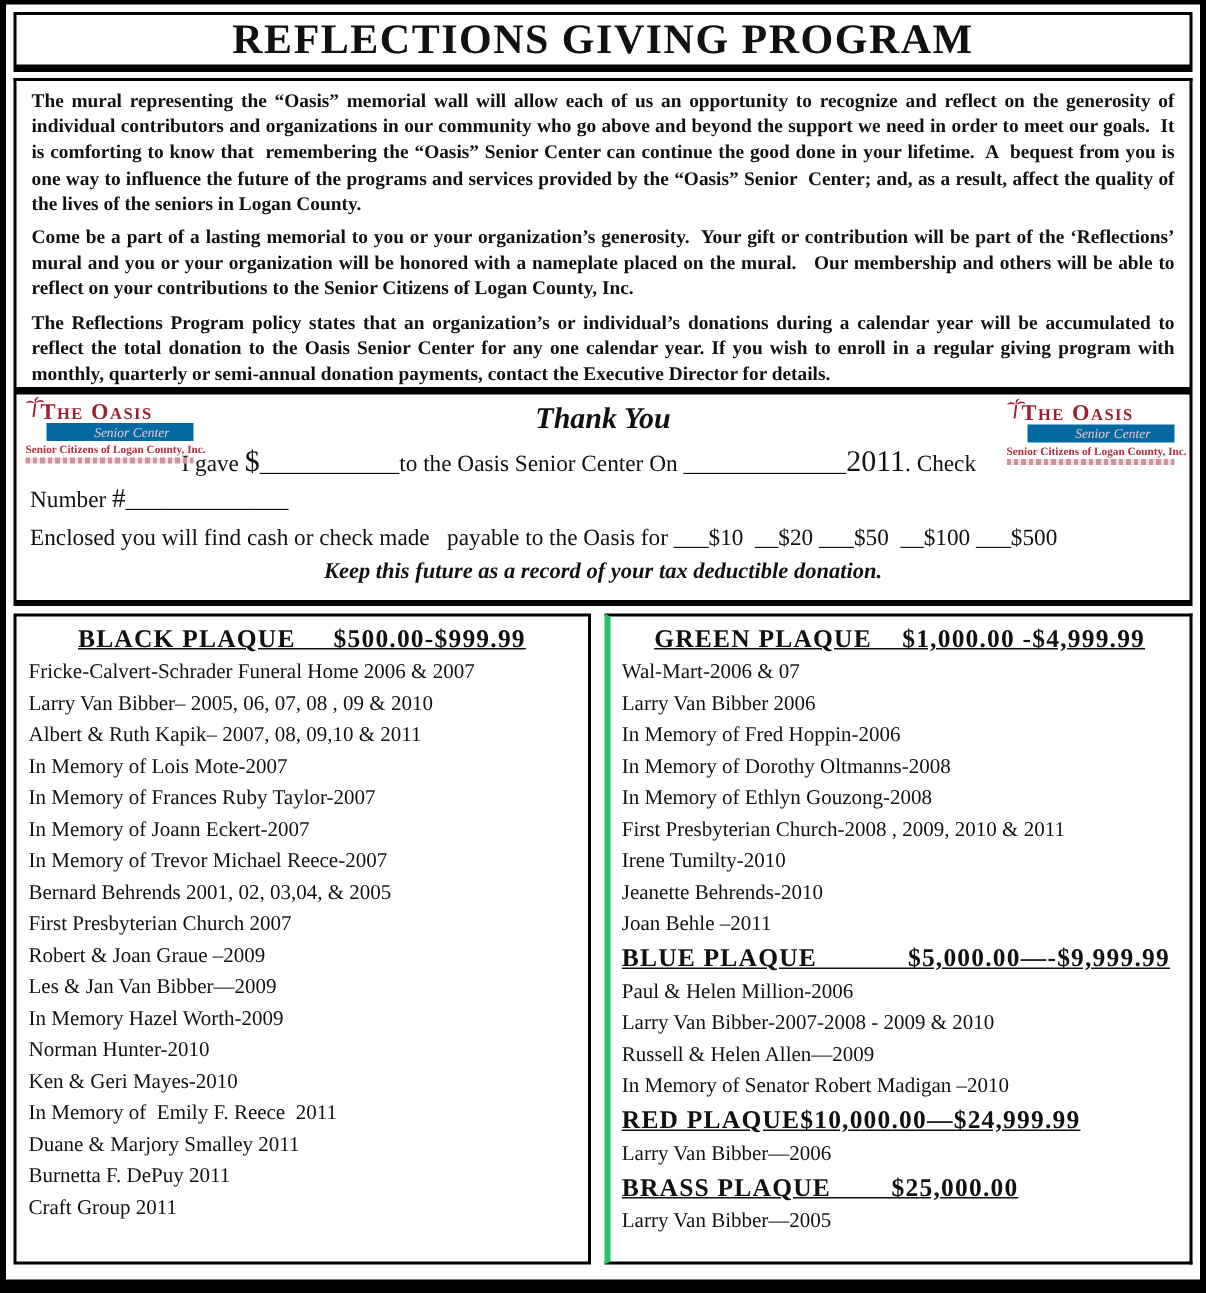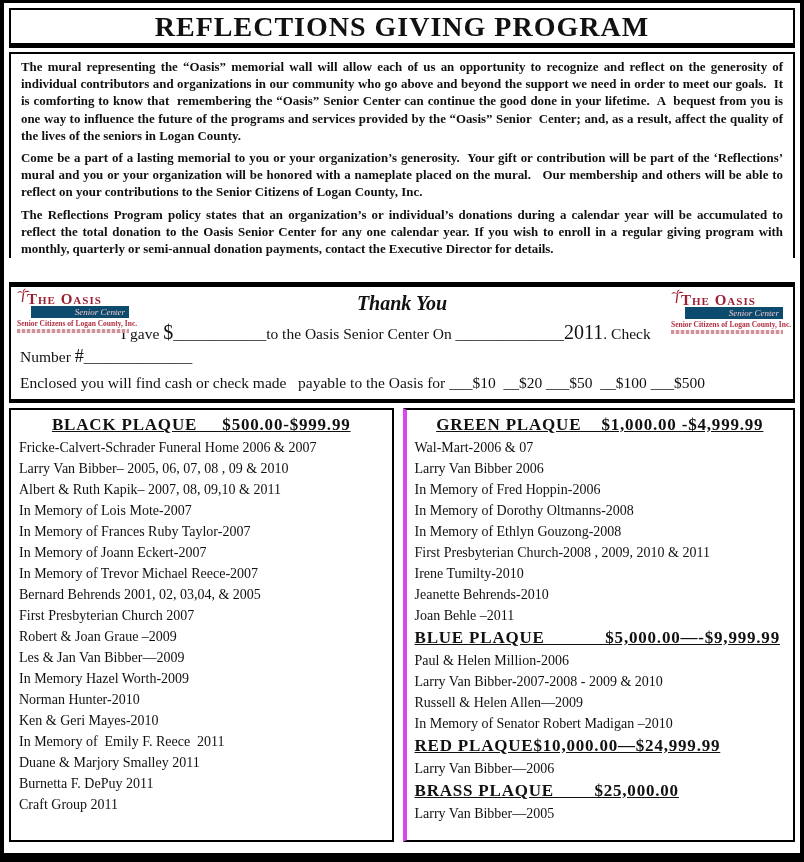--- a/index.html
+++ b/index.html
@@ -22,55 +22,54 @@
   }
   .intro-box {
     border:2px solid #000; border-bottom:none;
     height:206px; overflow:hidden;
     padding:5px 10px 0 10px;
     font-size:12.9px; line-height:17.2px;
   }
   .intro-box p { text-align:justify; margin-bottom:5px; white-space:pre-wrap;font-weight:bold; }
   .receipt-box {
     border:2px solid #000; border-top:5px solid #000; border-bottom:4px solid #000;
-    height:121px; position:relative; overflow:hidden;
+    height:146px; position:relative; overflow:hidden;
     padding:3px 6px;
-    margin-top:24px;
   }
   .thank-you { text-align:center; font-size:20px; font-weight:bold; font-style:italic; margin-top:2px; }
   .gave-line { padding:6px 104px 0 104px; font-size:15.5px; white-space:pre-wrap; }
   .big-glyph { font-size:20px; }
   .mid-glyph { font-size:18px; }
   .number-line { padding-left:3px; font-size:15.5px; margin-top:2px; }
   .enclosed-line { padding-left:3px; font-size:15.5px; margin-top:7px; white-space:pre-wrap; }
   .keep-line { text-align:center; font-size:15px; font-weight:bold; font-style:italic; margin-top:5px; }
   
   .oasis-logo { position:absolute; top:4px; width:118px; }
   .oasis-logo.left { left:6px; }
   .oasis-logo.right { right:4px; top:5px; }
   .logo-brand {
     color:#9c2033; font-weight:bold; font-size:15px; letter-spacing:1px;
     font-variant:small-caps; line-height:14px; white-space:nowrap;
     display:flex; align-items:flex-end;
   }
   .palm-icon { width:13px; height:15px; margin-right:-3px; position:relative; top:-3px; }
   .logo-banner {
-    background:#0c4a6e; height:12px; margin:0 0 1px 14px; width:98px;
-    text-align:right; padding-right:4px;
+    background:#0369a1; height:12px; margin:0 0 1px 14px; width:98px;
+    text-align:right; padding-right:16px;
     font-style:italic; font-size:9px; line-height:12px; color:#eec7cc;
     font-family:"Liberation Serif", serif;
   }
   .logo-org { color:#b03040; font-size:7.5px; font-weight:bold; white-space:nowrap; line-height:9px; }
   .logo-address { height:4px; margin-top:1px; width:112px;
     background:repeating-linear-gradient(90deg,#cf939b 0 3px,#f4e0e2 3px 5px); }
   
   .plaque-row { display:flex; gap:9px; margin-top:5px; height:434px; }
   .plaque-box { border:2px solid #000; background:#fff; overflow:hidden; padding:3px 0 0 8px; }
   .plaque-box.left-col { width:387px; }
-  .plaque-box.right-col { width:395px; border-left:4px solid #d946ef; }
+  .plaque-box.right-col { width:395px; border-left:4px solid #22c55e; }
   .plaque-heading {
     font-size:17px; font-weight:bold; text-decoration:underline;
     white-space:pre; letter-spacing:0.8px; line-height:24px; padding-right:8px;
   }
   .plaque-item { font-size:14px; line-height:21px; white-space:pre-wrap; }
 </style>
 </head>
 <body>
 
 <div class="page">

